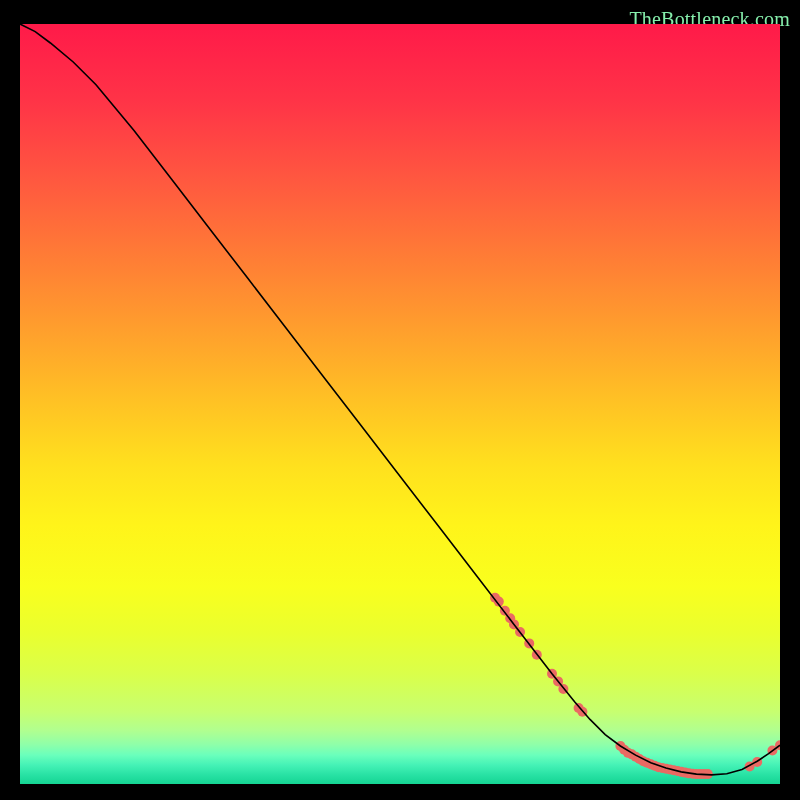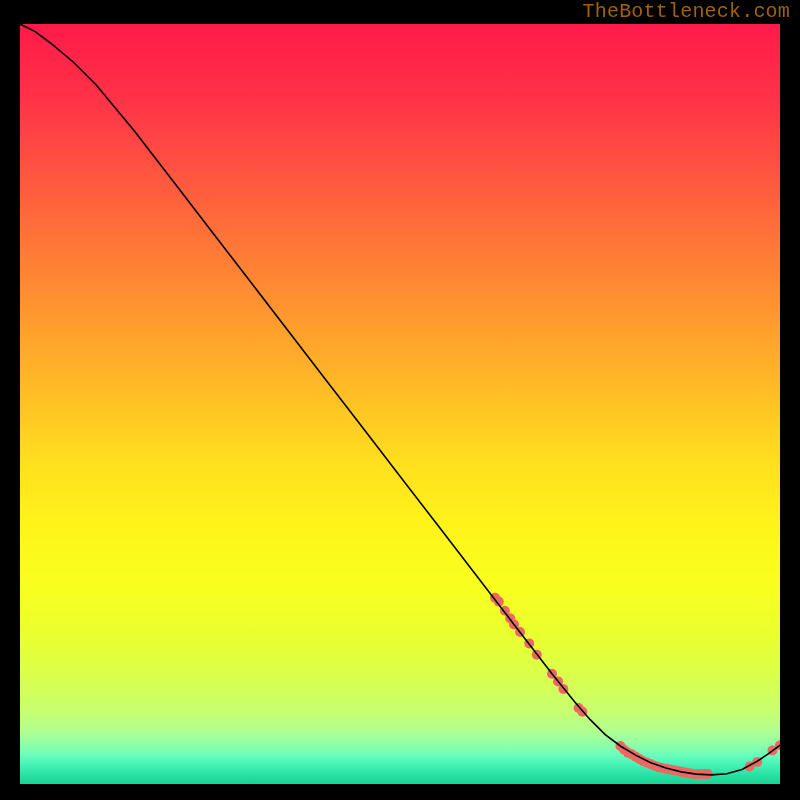--- a/index.html
+++ b/index.html
@@ -1,24 +1,24 @@
 <!DOCTYPE html>
 <html><head>
 <meta charset="utf-8">
 <style>
   * { margin: 0; padding: 0; box-sizing: border-box; }
   html, body { width: 800px; height: 800px; background: #000; overflow: hidden; }
   .wrap { position: relative; width: 800px; height: 800px; }
   .attribution {
     position: absolute;
-    top: 0;
+    top: 8px;
     right: 10px;
-    font-family: Liberation Mono, monospace;
+    font-family: Liberation Serif, serif;
     font-size: 20px;
-    color: #a16207;
+    color: #86efac;
     letter-spacing: 0.2px;
   }
   .plot {
     position: absolute;
     left: 20px;
     top: 24px;
     width: 760px;
     height: 760px;
   }
   svg { display: block; }

